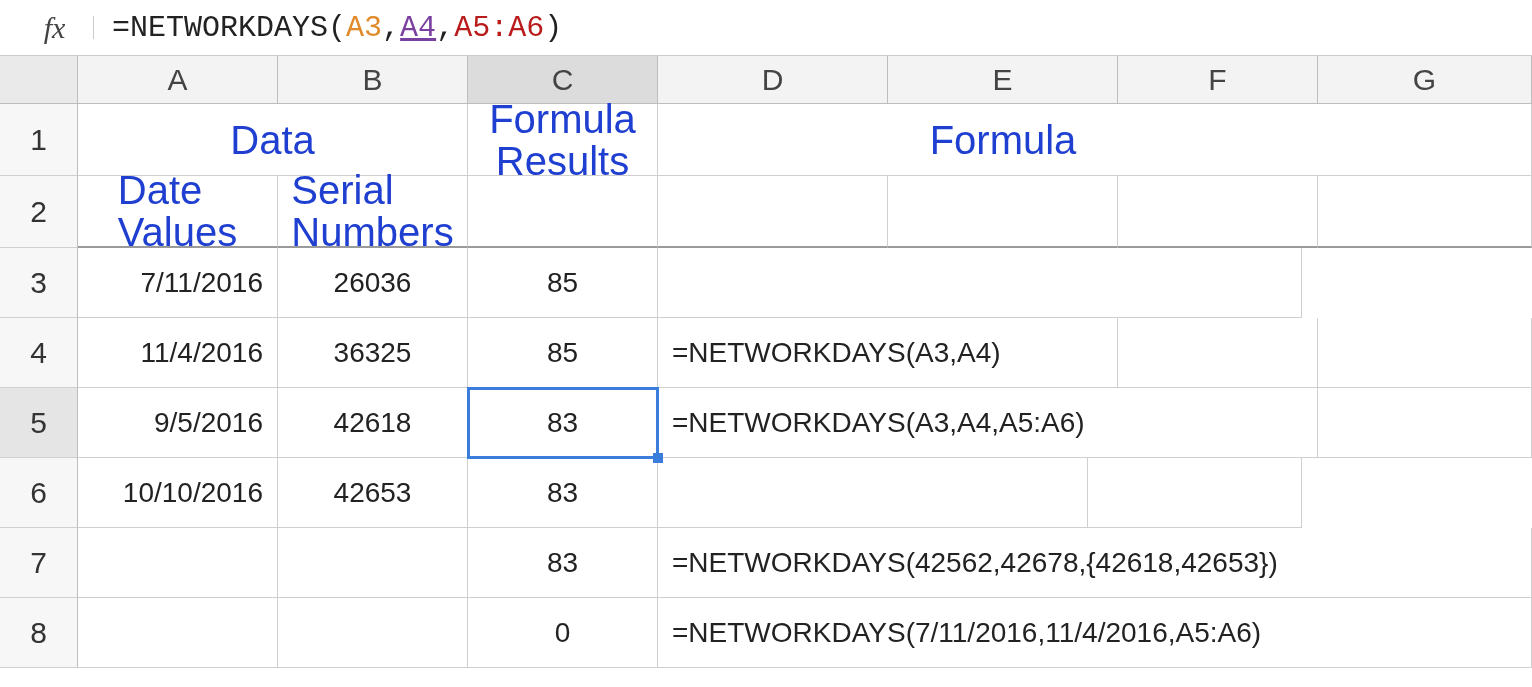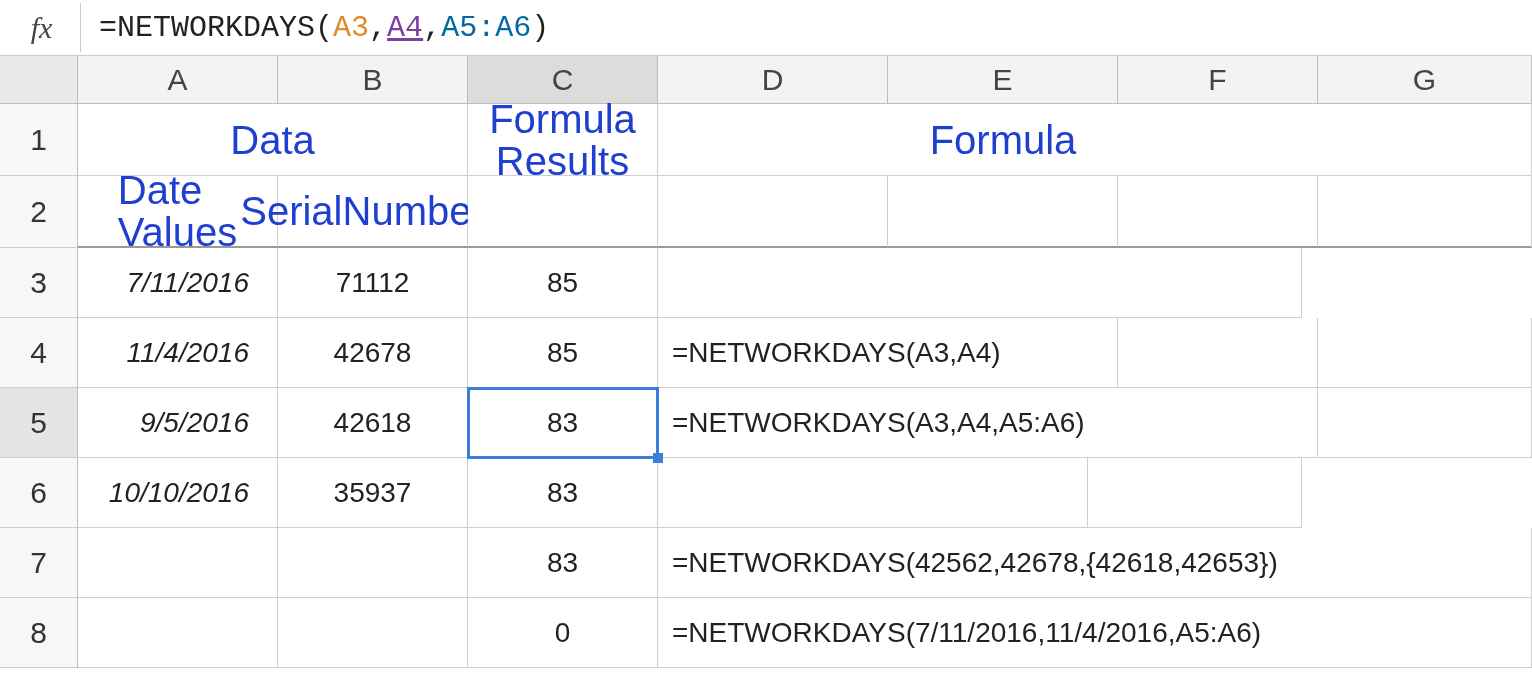--- a/index.html
+++ b/index.html
@@ -11,21 +11,21 @@
     width: 1532px;
     height: 687px;
     overflow: hidden;
   }
   
   .formula-bar {
     display: flex;
     align-items: center;
     height: 56px;
     border-bottom: 1px solid #ccc;
-    padding: 3px;
+    padding: 16px;
   }
   .fx-icon-box {
     width: 78px;
     height: 100%;
     display: flex;
     align-items: center;
     justify-content: center;
     border-right: 1px solid #ccc;
     font-family: "Times New Roman", serif;
     font-style: italic;
@@ -40,21 +40,21 @@
     font-family: "Consolas","Courier New",monospace;
     font-size: 30px;
     color: #222;
     padding-left: 18px;
     white-space: pre;
   }
   .tok-fn { color:#222; }
   .tok-paren { color:#222; }
   .tok-a3 { color:#e08a2b; } 
   .tok-a4 { color:#7b3fa0;text-decoration:underline; } 
-  .tok-rng { color:#0369a1; } 
+  .tok-rng { color:#b91c1c; } 
   .tok-comma { color:#222; }
 
   
   .grid {
     position: relative;
   }
 
   
   :root{
     --col-rowh: 78px;    
@@ -113,21 +113,21 @@
   .rowhdr.active { background:#e5e5e5; }
 
   .wA{width:var(--wA);} .wB{width:var(--wB);} .wC{width:var(--wC);}
   .wD{width:var(--wD);} .wE{width:var(--wE);} .wF{width:var(--wF);} .wG{width:var(--wG);}
 
   .h1{height:var(--rh-1);} .h2{height:var(--rh-2);} .h3{height:var(--rh-3);}
   .h4{height:var(--rh-4);} .h5{height:var(--rh-5);} .h6{height:var(--rh-6);}
   .h7{height:var(--rh-7);} .h8{height:var(--rh-8);}
 
   .center { justify-content:center; text-align:center; }
-  .right  { justify-content:flex-end; text-align:right; padding-right:28px;font-style:italic;}
+  .right  { justify-content:flex-end; text-align:right; padding-right:14px;}
   .left   { justify-content:flex-start; text-align:left; padding-left:14px;}
 
   .blue { color:#1f3fd1; }
   .hdrtxt { font-size:40px; line-height:1.1; }
 
   
   .no-r { border-right: none; }
 
   
   .thick-b { border-bottom: 2px solid #9a9a9a; }
@@ -202,46 +202,46 @@
 
   <div class="row">
     <div class="rowhdr h2">2</div>
     <div class="cell wA h2 center blue hdrtxt thick-b">
       <div style="display:flex;flex-direction:column;align-items:flex-start;line-height:1.05">
         <span>Date</span>
         <span>Values</span>
       </div>
     </div>
     <div class="cell wB h2 center blue hdrtxt thick-b">
-      <div style="display:flex;align-items:flex-start;line-height:1.05">
+      <div style="display:flex;flex-direction:column;align-items:flex-start;line-height:1.05">
         <span>Serial</span>
         <span>Numbers</span>
       </div>
     </div>
     <div class="cell wC h2 thick-b"></div>
     <div class="cell wD h2 thick-b"></div>
     <div class="cell wE h2 thick-b"></div>
     <div class="cell wF h2 thick-b"></div>
     <div class="cell wG h2 thick-b"></div>
   </div>
 
   <div class="row">
     <div class="rowhdr h3">3</div>
     <div class="cell wA h3 right">7/11/2016</div>
-    <div class="cell wB h3 center">71112</div>
+    <div class="cell wB h3 center">26036</div>
     <div class="cell wC h3 center">85</div>
     <div class="cell wE h3 no-r"></div>
     <div class="cell wF h3 no-r"></div>
     <div class="cell wG h3"></div>
   </div>
 
   <div class="row">
     <div class="rowhdr h4">4</div>
     <div class="cell wA h4 right">11/4/2016</div>
-    <div class="cell wB h4 center">42678</div>
+    <div class="cell wB h4 center">36325</div>
     <div class="cell wC h4 center">85</div>
     <div class="cell wD h4 left overflow-vis no-r">
         <span>=NETWORKDAYS(A3,A4)</span>
       </div>
     <div class="cell wE h4"></div>
     <div class="cell wF h4"></div>
     <div class="cell wG h4"></div>
   </div>
 
   <div class="row">
@@ -253,21 +253,21 @@
         <span>=NETWORKDAYS(A3,A4,A5:A6)</span>
       </div>
     <div class="cell wE h5 no-r"></div>
     <div class="cell wF h5"></div>
     <div class="cell wG h5"></div>
   </div>
 
   <div class="row">
     <div class="rowhdr h6">6</div>
     <div class="cell wA h6 right">10/10/2016</div>
-    <div class="cell wB h6 center">35937</div>
+    <div class="cell wB h6 center">42653</div>
     <div class="cell wC h6 center">83</div>
     <div class="cell wE h6 no-r"></div>
     <div class="cell wF h6"></div>
     <div class="cell wG h6"></div>
   </div>
 
   <div class="row">
     <div class="rowhdr h7">7</div>
     <div class="cell wA h7"></div>
     <div class="cell wB h7"></div>

